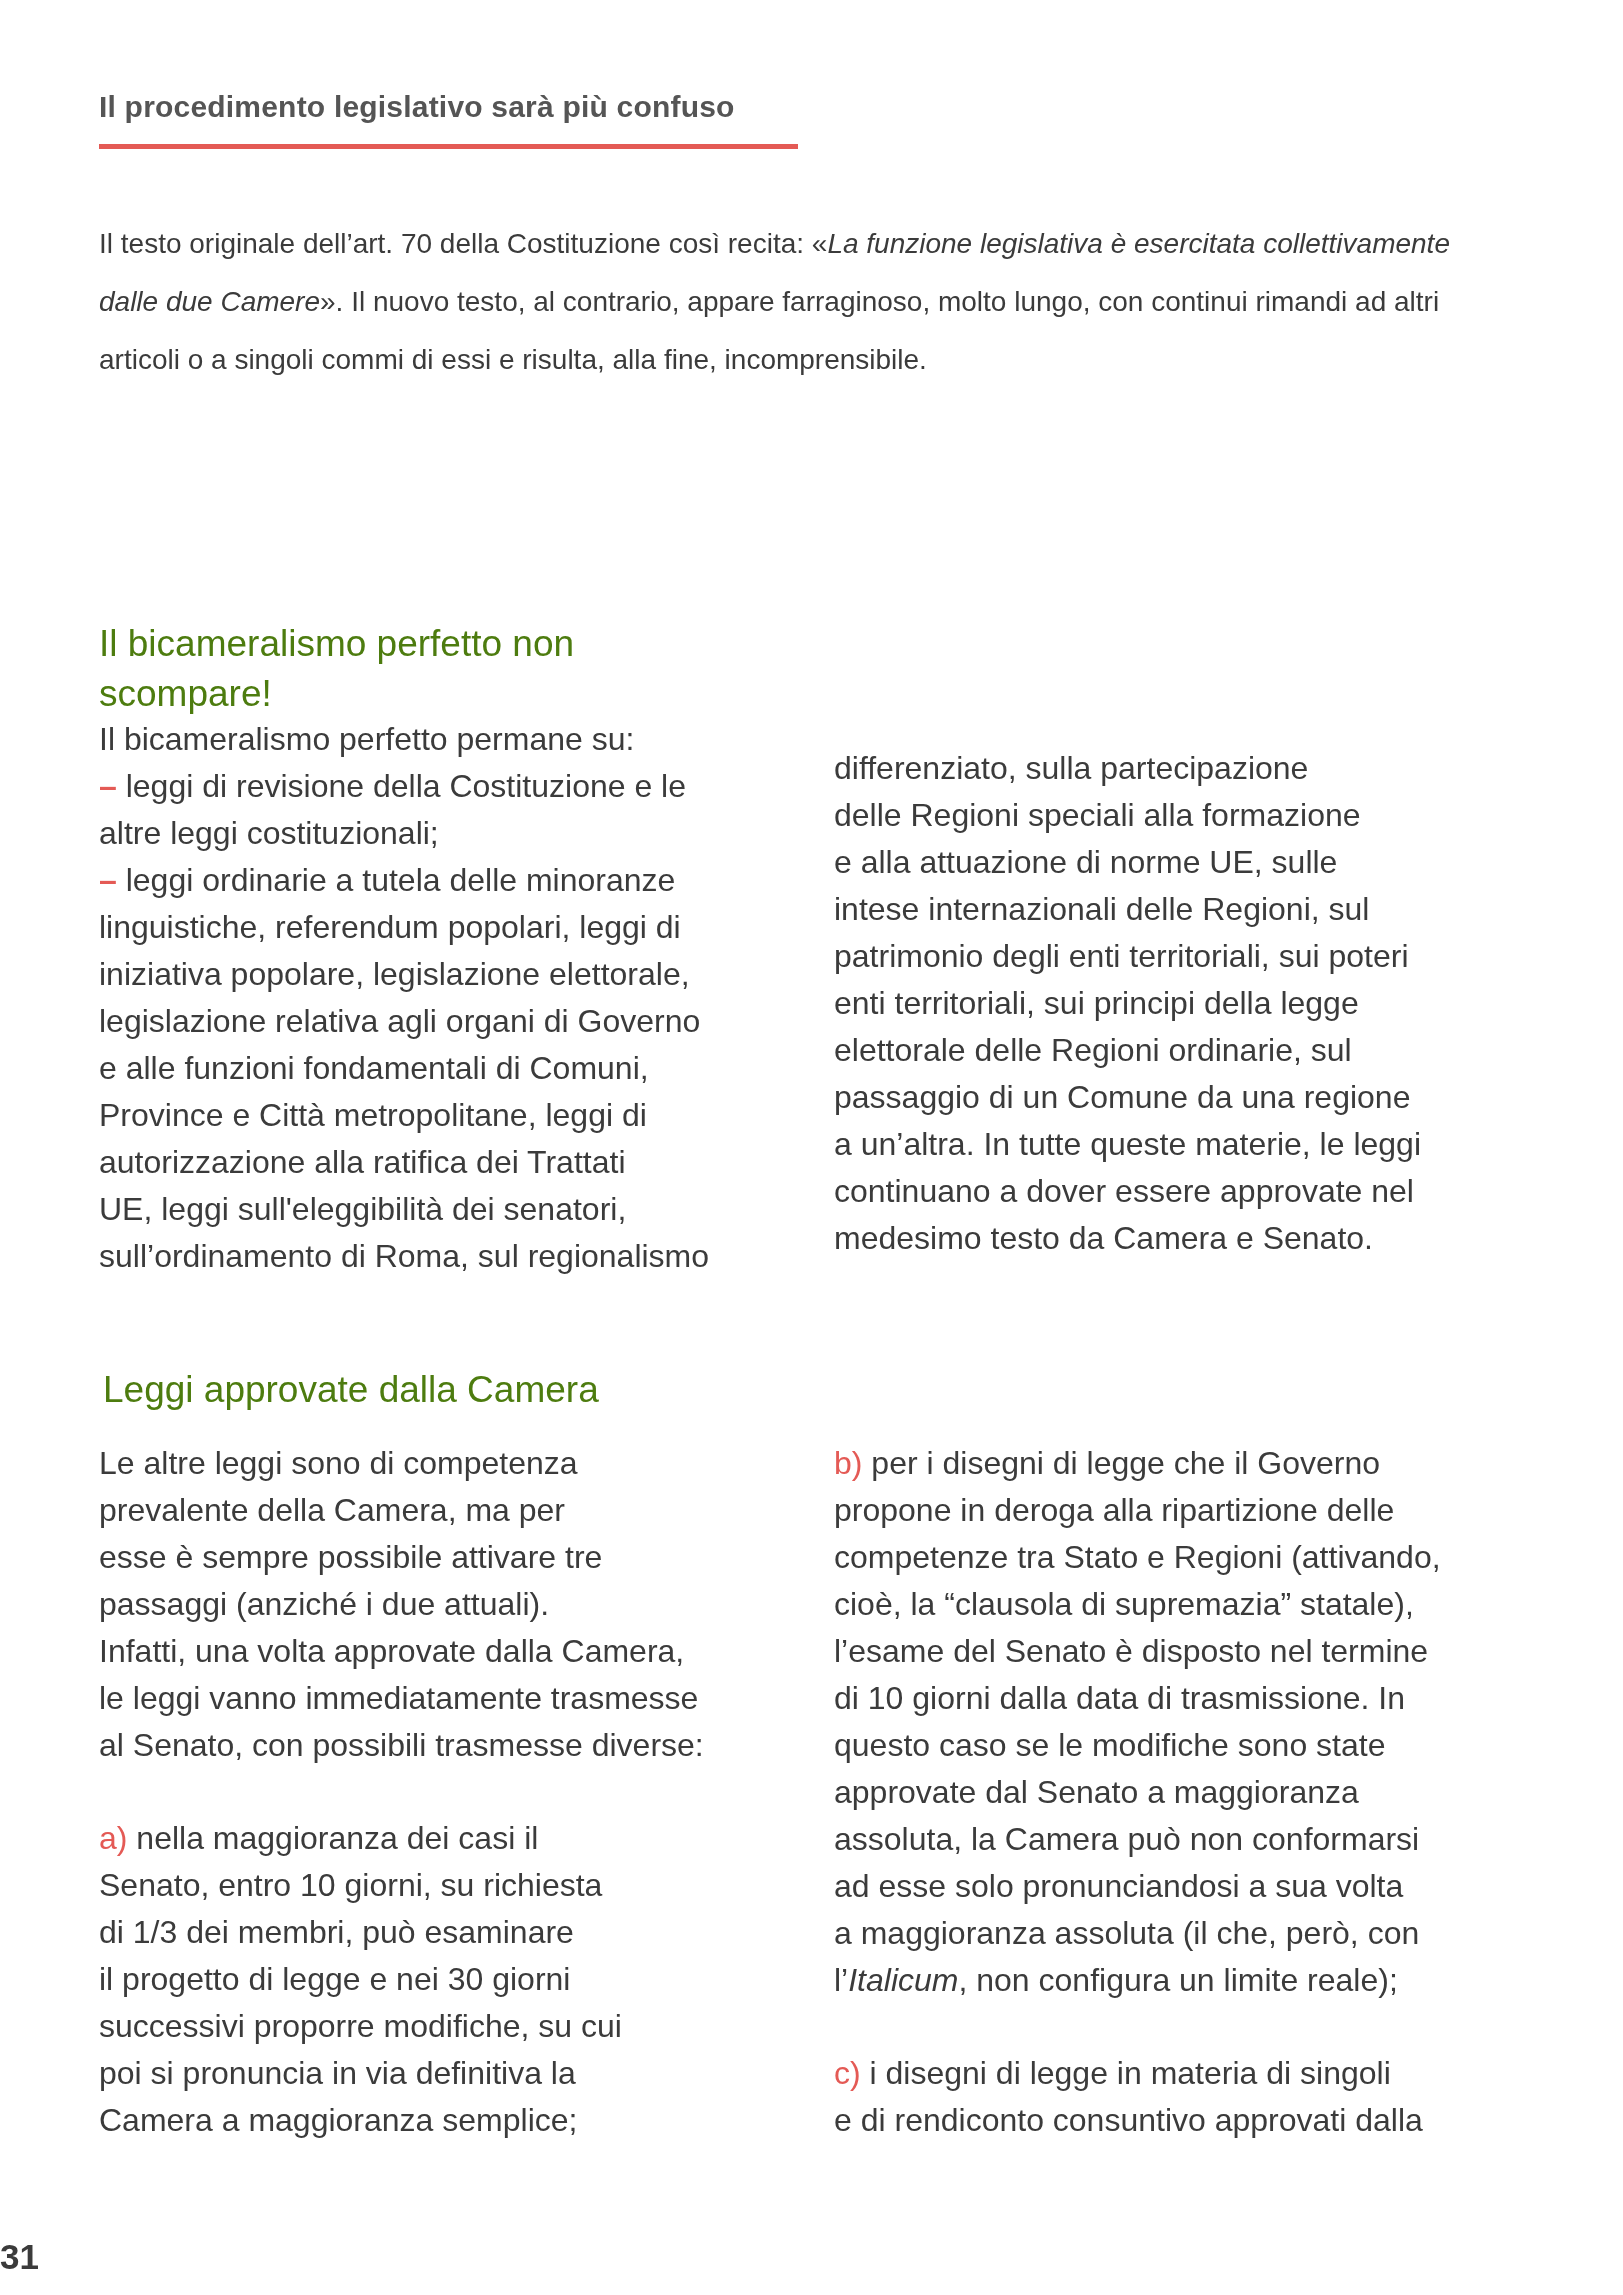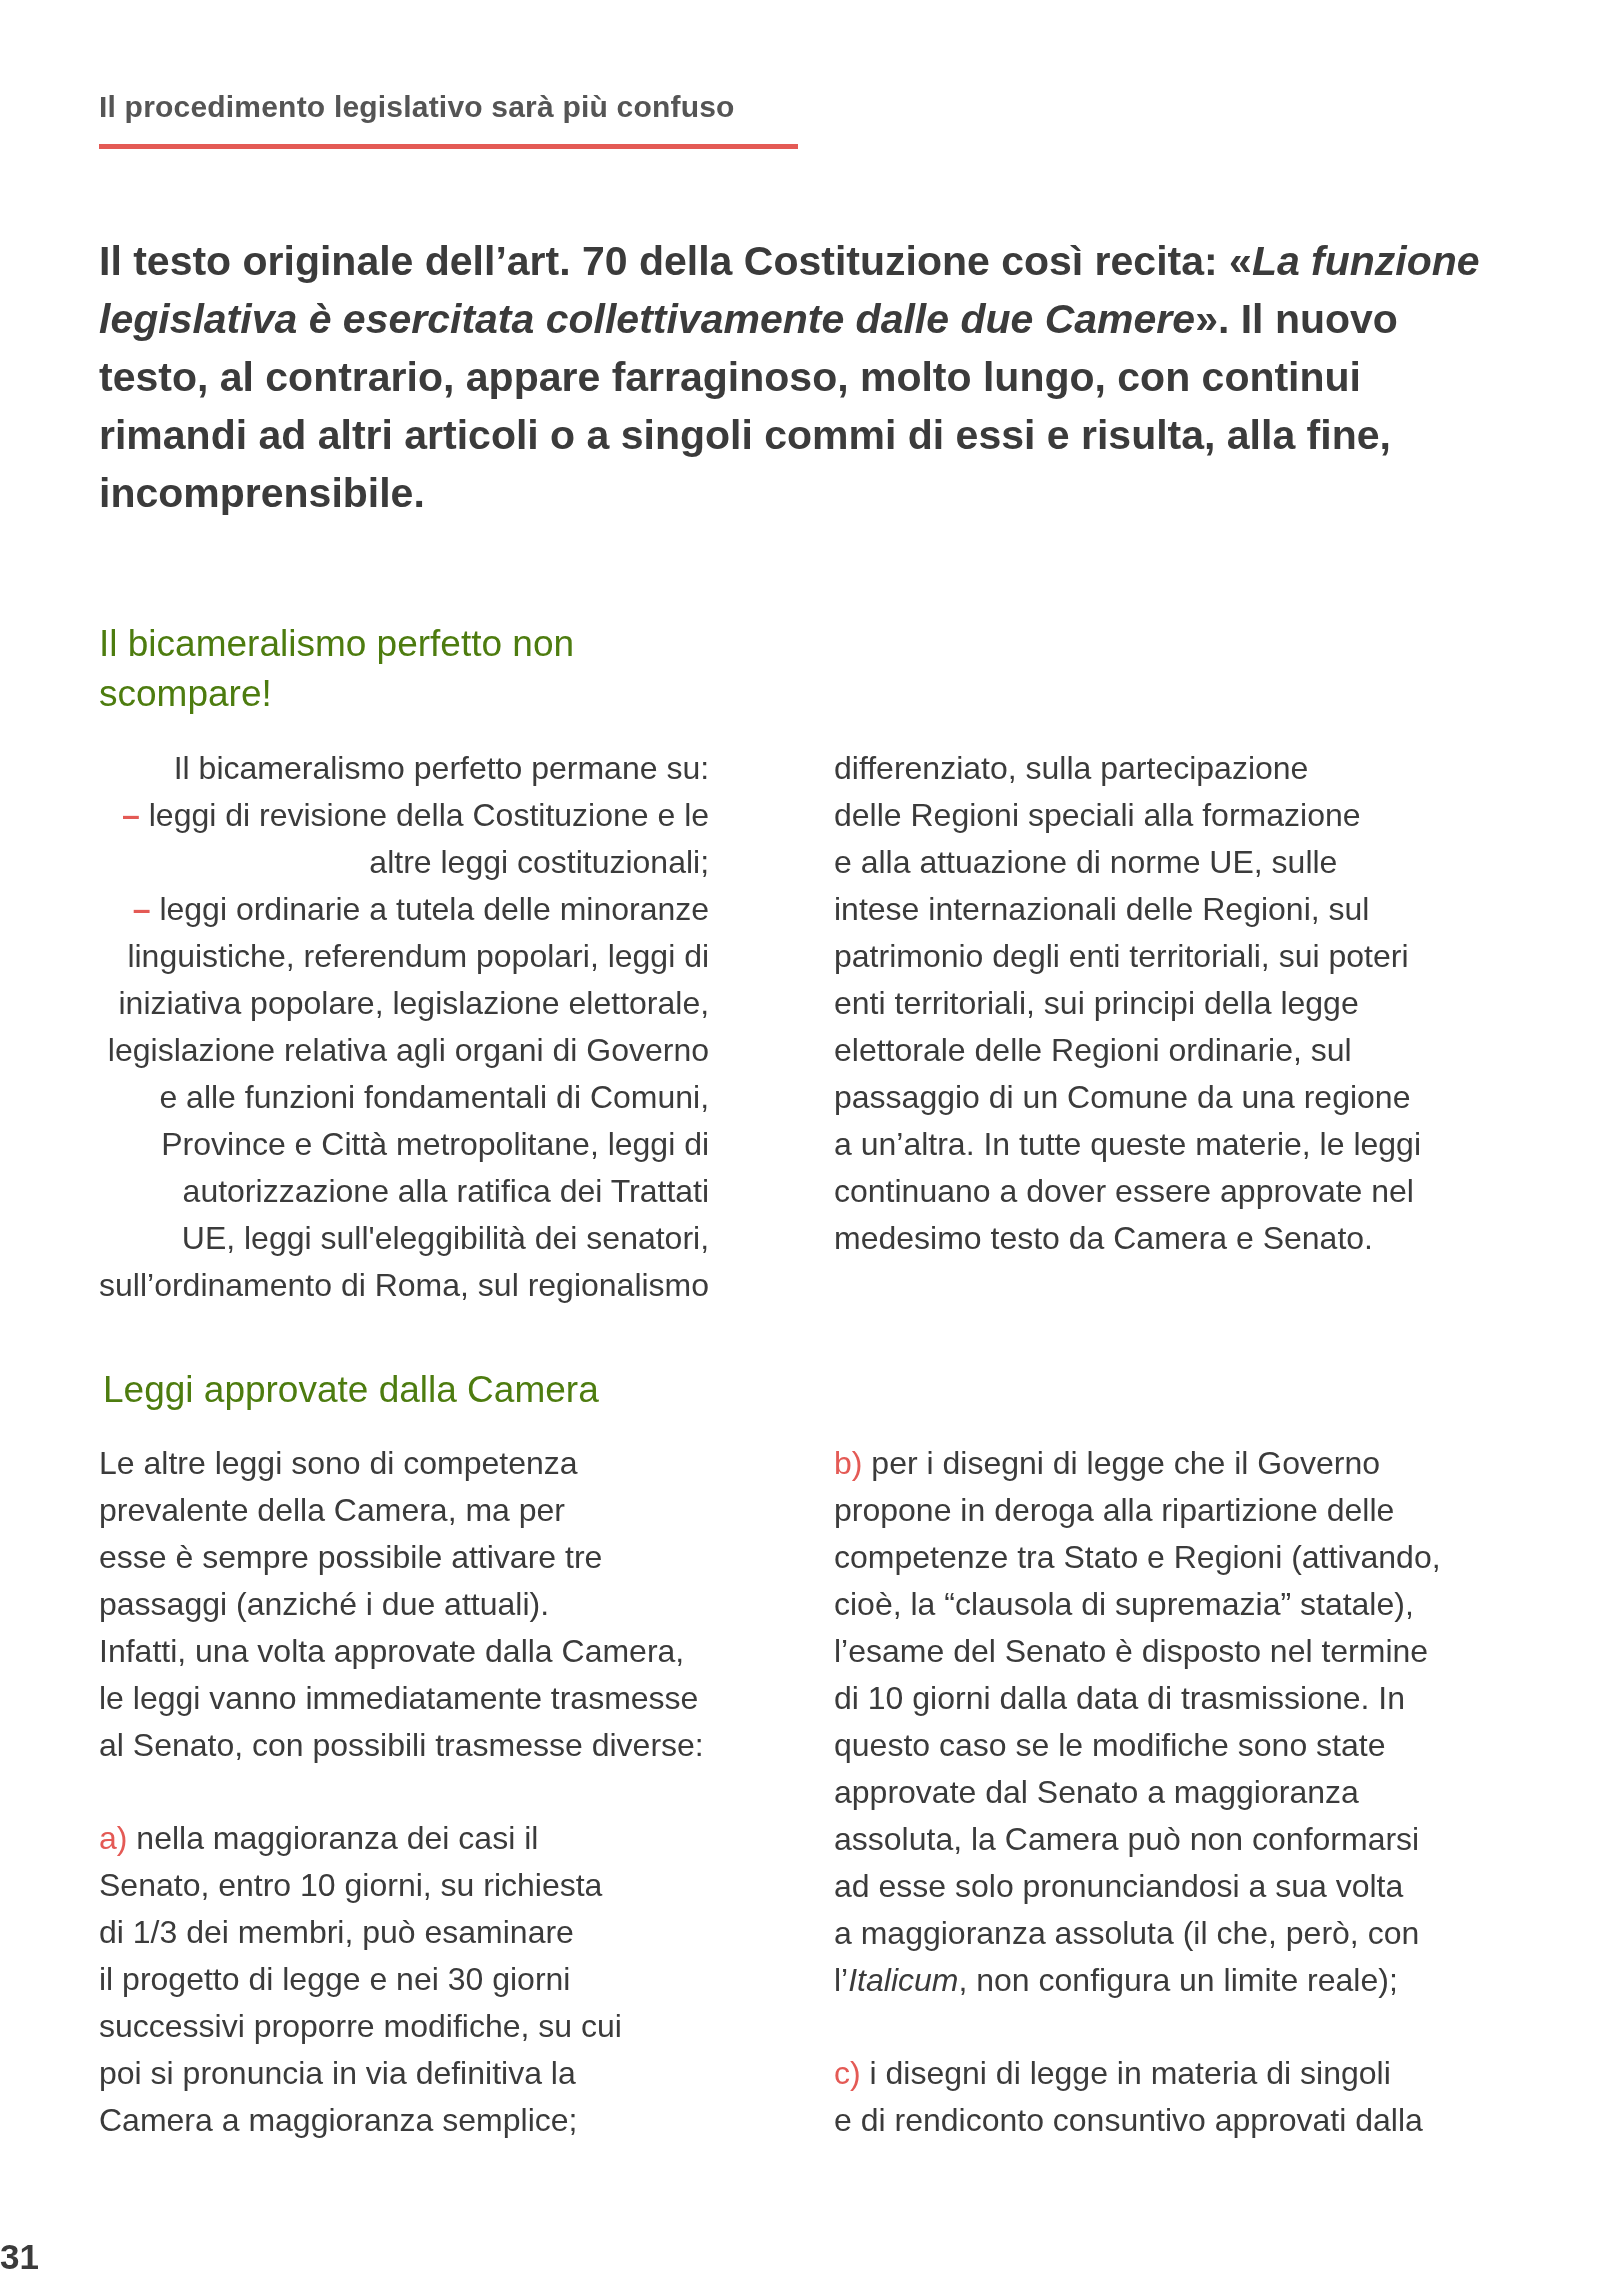--- a/index.html
+++ b/index.html
@@ -9,22 +9,22 @@
     }
     .running-header {
       position: absolute; left: 99px; top: 90px;
       font-size: 30px; font-weight: bold; color: #555555; letter-spacing: 0.2px;
     }
     .header-rule {
       position: absolute; left: 99px; top: 144px; width: 699px; height: 4.6px;
       background: #e45a55;
     }
     .lead {
-      position: absolute; left: 99px; top: 232px; width: 1413px;
-      font-size: 41px; font-weight: bold; line-height: 58px; color: #3b3b3b;
+      position: absolute; left: 99px; top: 215px; width: 1413px;
+      font-size: 28px; font-weight: normal; line-height: 58px; color: #3b3b3b;
     }
     .lead em { font-style: italic; }
     .section-title {
       position: absolute; font-size: 37px; font-weight: normal; color: #4d7c0f; line-height: 50px;
     }
     .col {
       position: absolute; font-size: 32px; line-height: 47px; color: #3b3b3b;
     }
     .col p { margin: 0; white-space: nowrap; }
     .accent { color: #e45a55; }
@@ -43,21 +43,21 @@
 
 <div class="lead">
   <span>Il testo originale dell’art. 70 della Costituzione così recita: «</span><em>La funzione legislativa è esercitata collettivamente dalle due Camere</em><span>». Il nuovo testo, al contrario, appare farraginoso, molto lungo, con continui rimandi ad altri articoli o a singoli commi di essi e risulta, alla fine, incomprensibile.</span>
 </div>
 
 <div class="section-title" style="left:99px; top:619px;">
   <div>Il bicameralismo perfetto non</div>
   <div>scompare!</div>
 </div>
 
-<div class="col" id="s1-left" style="left:99px; top:745px;text-align:right;">
+<div class="col" id="s1-left" style="left:99px; top:716px;">
     <p><span>Il bicameralismo perfetto permane su:</span></p>
     <p><span class="dash">–</span><span> leggi di revisione della Costituzione e le</span></p>
     <p><span>altre leggi costituzionali;</span></p>
     <p><span class="dash">–</span><span> leggi ordinarie a tutela delle minoranze</span></p>
     <p><span>linguistiche, referendum popolari, leggi di</span></p>
     <p><span>iniziativa popolare, legislazione elettorale,</span></p>
     <p><span>legislazione relativa agli organi di Governo</span></p>
     <p><span>e alle funzioni fondamentali di Comuni,</span></p>
     <p><span>Province e Città metropolitane, leggi di</span></p>
     <p><span>autorizzazione alla ratifica dei Trattati</span></p>

